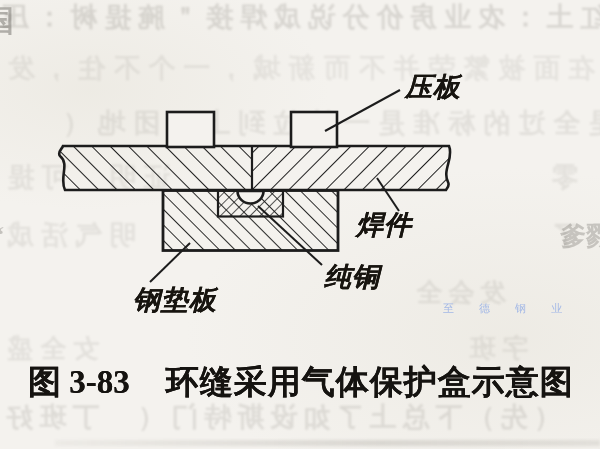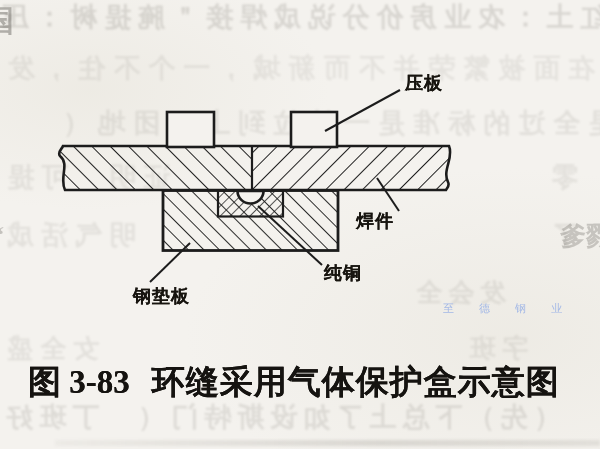--- a/index.html
+++ b/index.html
@@ -11,38 +11,39 @@
       radial-gradient(ellipse 400px 200px at 15% 20%, rgba(232,229,220,.55), rgba(232,229,220,0) 60%),
       radial-gradient(ellipse 500px 260px at 85% 75%, rgba(231,228,219,.5), rgba(231,228,219,0) 65%),
       #f4f2ee;
     font-family:"Liberation Serif","DejaVu Serif",serif;
     color:#1b1916;
   }
   svg{position:absolute;left:0;top:0;}
   .lbl{
     position:absolute;
     font-weight:700;
-    font-size:18px;
+    font-size:27px;
     line-height:1;
     letter-spacing:1px;
     color:#17140f;
     white-space:nowrap;
     text-shadow:0 0 .4px #17140f;
+    font-style:italic;
   }
   .lbl-clamp{left:405px;top:74px;}
   .lbl-weldment{left:356px;top:212px;}
   .lbl-copper{left:324px;top:264px;}
   .lbl-backing{left:97px;top:287px;margin-left:36px;}
   .caption{
     position:absolute;left:28px;top:364px;
     font-weight:700;font-size:33px;line-height:1.1;
     color:#151310;white-space:nowrap;
     text-shadow:0 0 .5px #151310;
   }
-  .caption .cap-num{margin-right:22px;}
+  .caption .cap-num{margin-right:36px;}
   .caption .cap-title{letter-spacing:1px;}
   .watermark{
     position:absolute;
     font-family:"Liberation Sans","DejaVu Sans",sans-serif;
     color:#a3b8e6;white-space:nowrap;line-height:1;
   }
   .wm1{left:443px;top:303px;font-size:11px;letter-spacing:11px;}
   .wm2{left:426px;top:324px;font-size:18px;letter-spacing:2px;}
   .bleed{
     position:absolute;

